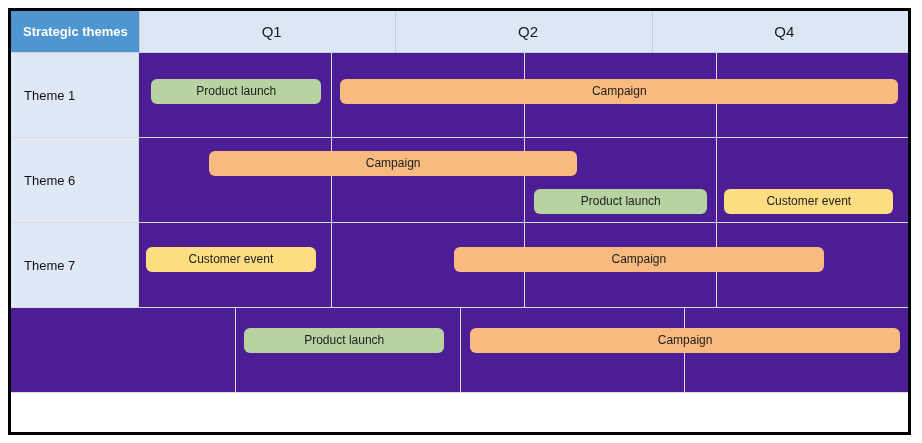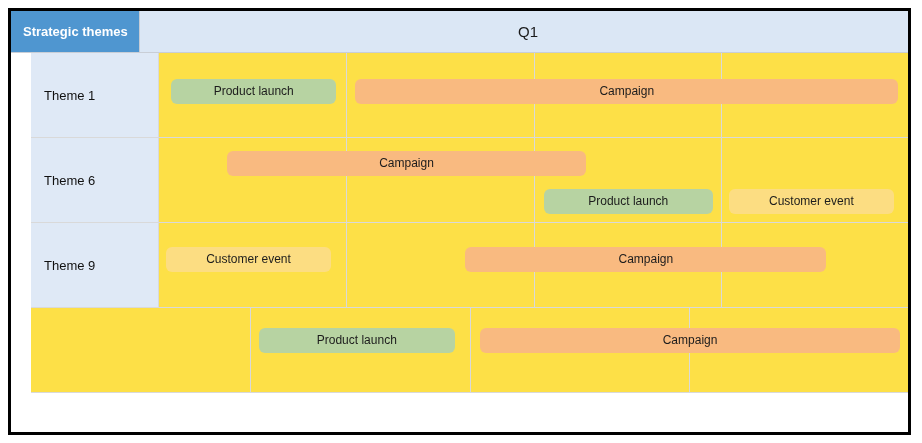--- a/index.html
+++ b/index.html
@@ -59,21 +59,20 @@
     display: flex;
     align-items: center;
     justify-content: center;
     font-size: 15px;
     color: #1a1a1a;
     padding-left: 8px;
   }
   
   .theme-rows {
     flex: 0 0 auto;
-    margin-left: 20px;
   }
   .trow {
     display: flex;
     height: 85px;
     border-bottom: 1px solid #d9d9d9;
     box-sizing: border-box;
   }
   .lcell {
     flex: 0 0 128px;
     background: #dfe9f6;
@@ -81,21 +80,21 @@
     box-sizing: border-box;
     display: flex;
     align-items: center;
     padding-left: 13px;
     font-size: 13px;
     color: #111111;
   }
   .tcell {
     flex: 1;
     position: relative;
-    background: #fde047;
+    background: #4c1d95;
   }
   .vline {
     position: absolute;
     top: 0;
     bottom: 0;
     width: 1px;
     background: #d9d9d9;
   }
   .bar {
     position: absolute;
@@ -118,20 +117,22 @@
 </head>
 <body>
 
 <div class="canvas">
   <div class="frame">
 
     <div class="header-row">
       <div class="corner-cell">Strategic themes</div>
       <div class="quarter-headers">
           <div class="qcell">Q1</div>
+          <div class="qcell">Q2</div>
+          <div class="qcell">Q4</div>
         </div>
     </div>
 
     <div class="theme-rows">
         <div class="trow">
           <div class="lcell">Theme 1</div>
           <div class="tcell">
             <div class="vline" style="left: 25%;"></div>
             <div class="vline" style="left: 50%;"></div>
             <div class="vline" style="left: 75%;"></div>
@@ -144,21 +145,21 @@
           <div class="tcell">
             <div class="vline" style="left: 25%;"></div>
             <div class="vline" style="left: 50%;"></div>
             <div class="vline" style="left: 75%;"></div>
             <div class="bar" style="left: 9.1%; width: 47.9%; top: 13px; background: rgb(249, 186, 128);">Campaign</div>
             <div class="bar" style="left: 51.4%; width: 22.5%; top: 51px; background: rgb(183, 211, 162);">Product launch</div>
             <div class="bar" style="left: 76.1%; width: 22%; top: 51px; background: rgb(252, 221, 130);">Customer event</div>
           </div>
         </div>
         <div class="trow">
-          <div class="lcell">Theme 9</div>
+          <div class="lcell">Theme 7</div>
           <div class="tcell">
             <div class="vline" style="left: 25%;"></div>
             <div class="vline" style="left: 50%;"></div>
             <div class="vline" style="left: 75%;"></div>
             <div class="bar" style="left: 0.9%; width: 22.1%; top: 24px; background: rgb(252, 221, 130);">Customer event</div>
             <div class="bar" style="left: 40.9%; width: 48.2%; top: 24px; background: rgb(249, 186, 128);">Campaign</div>
           </div>
         </div>
         <div class="trow">
           <div class="tcell">

